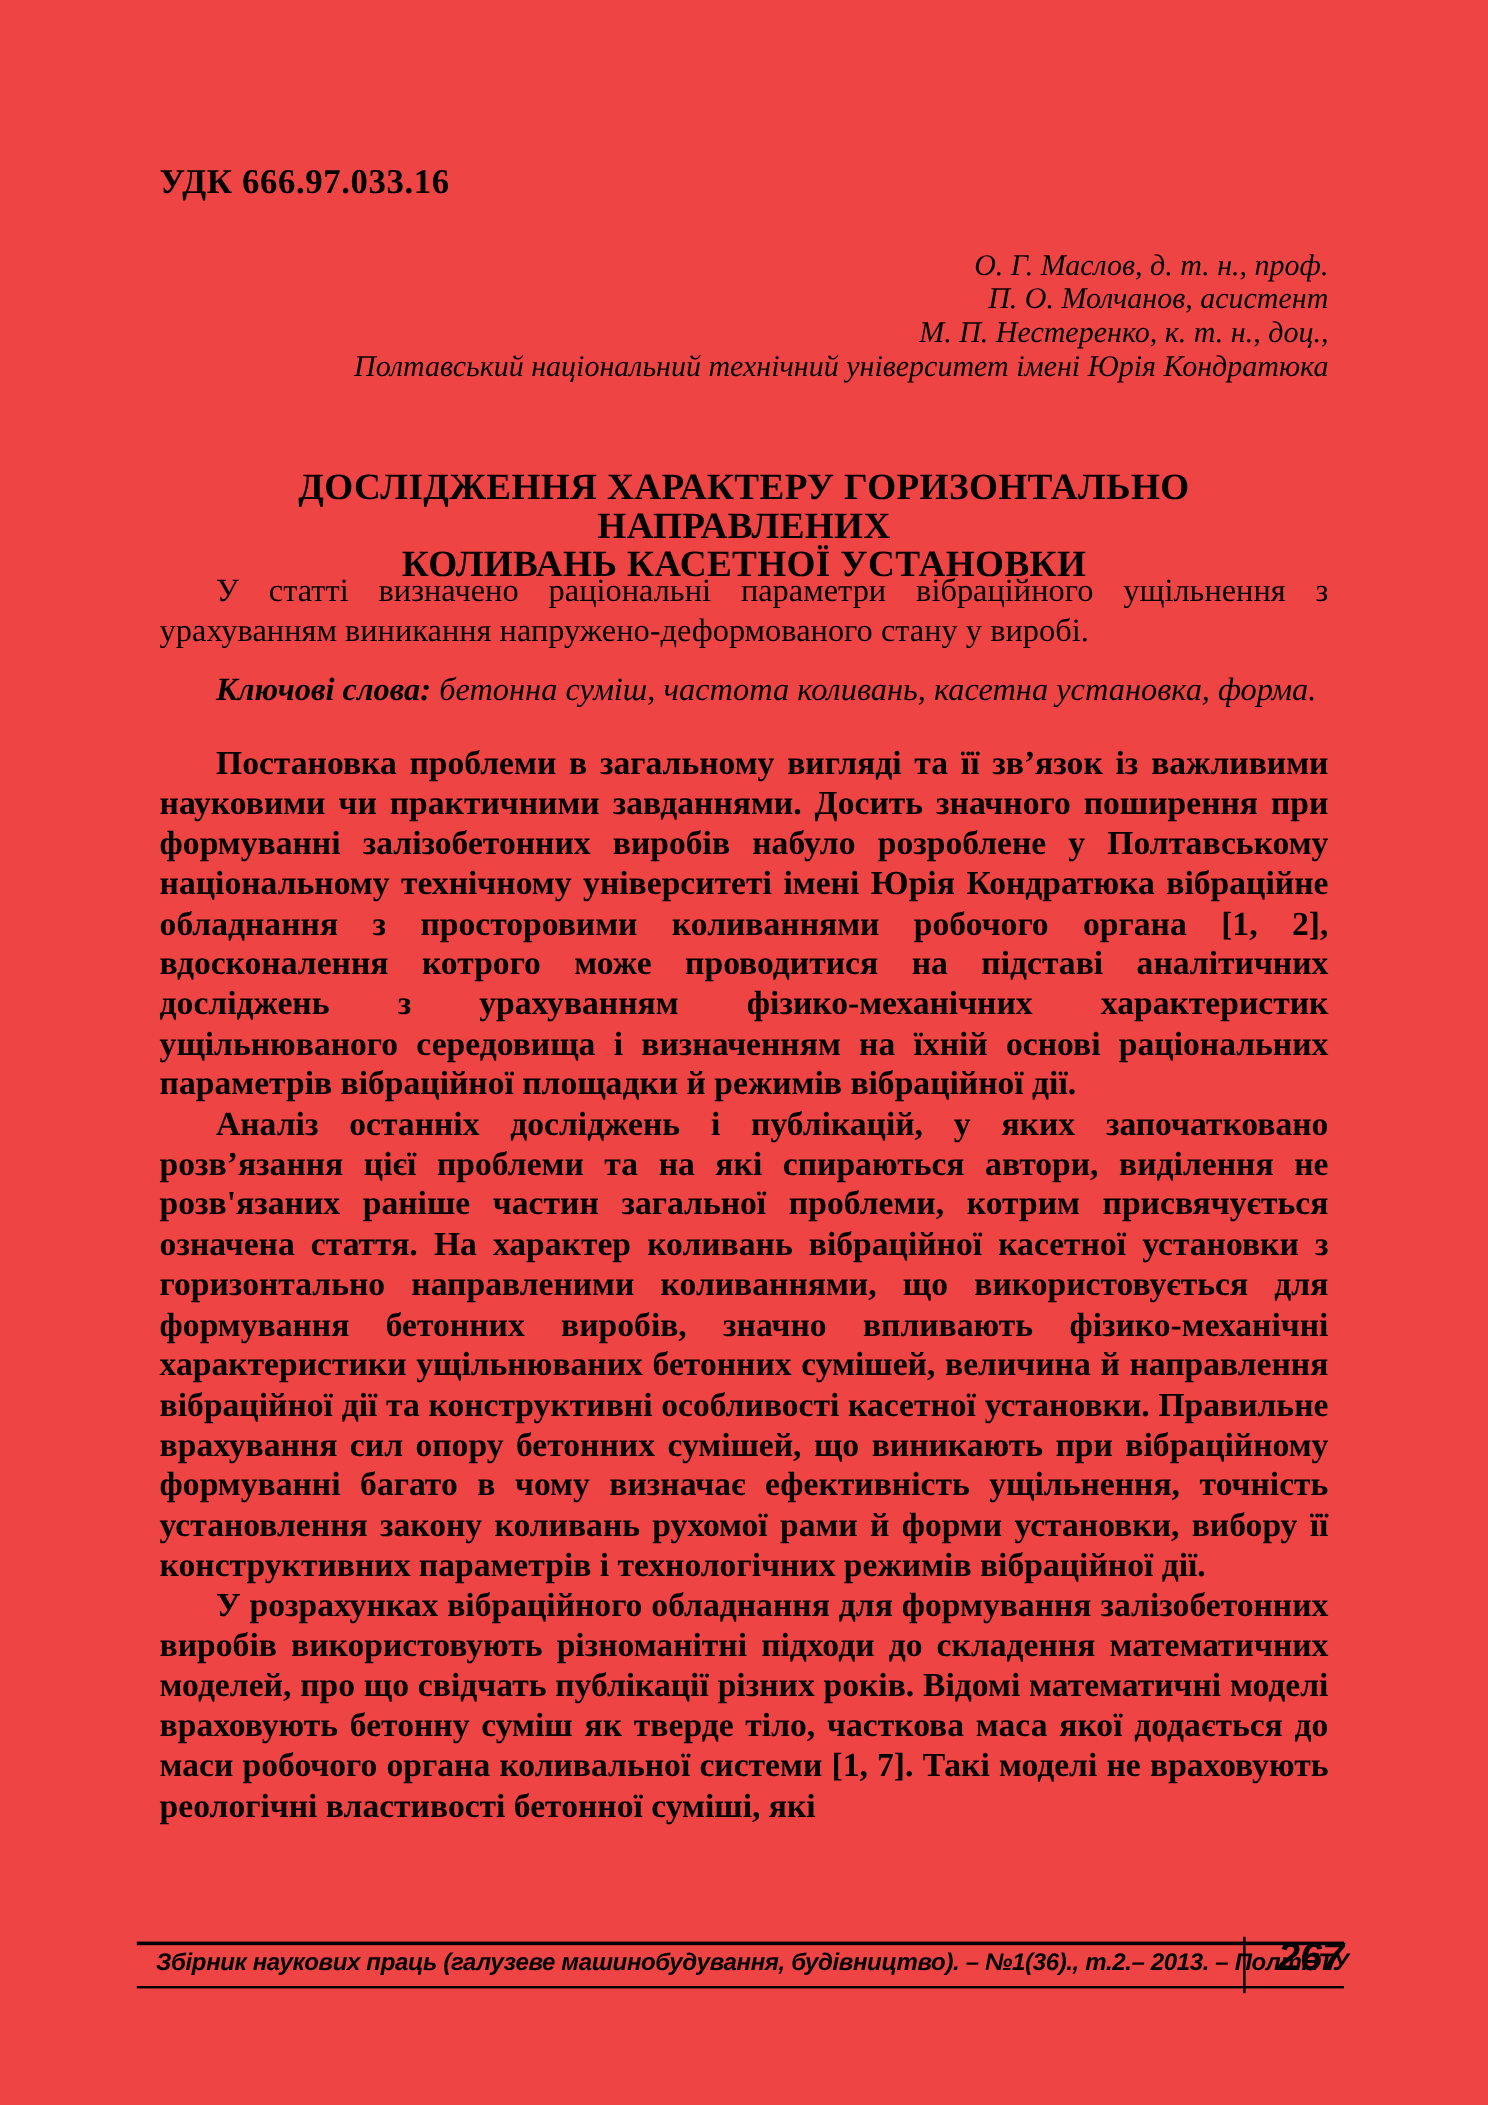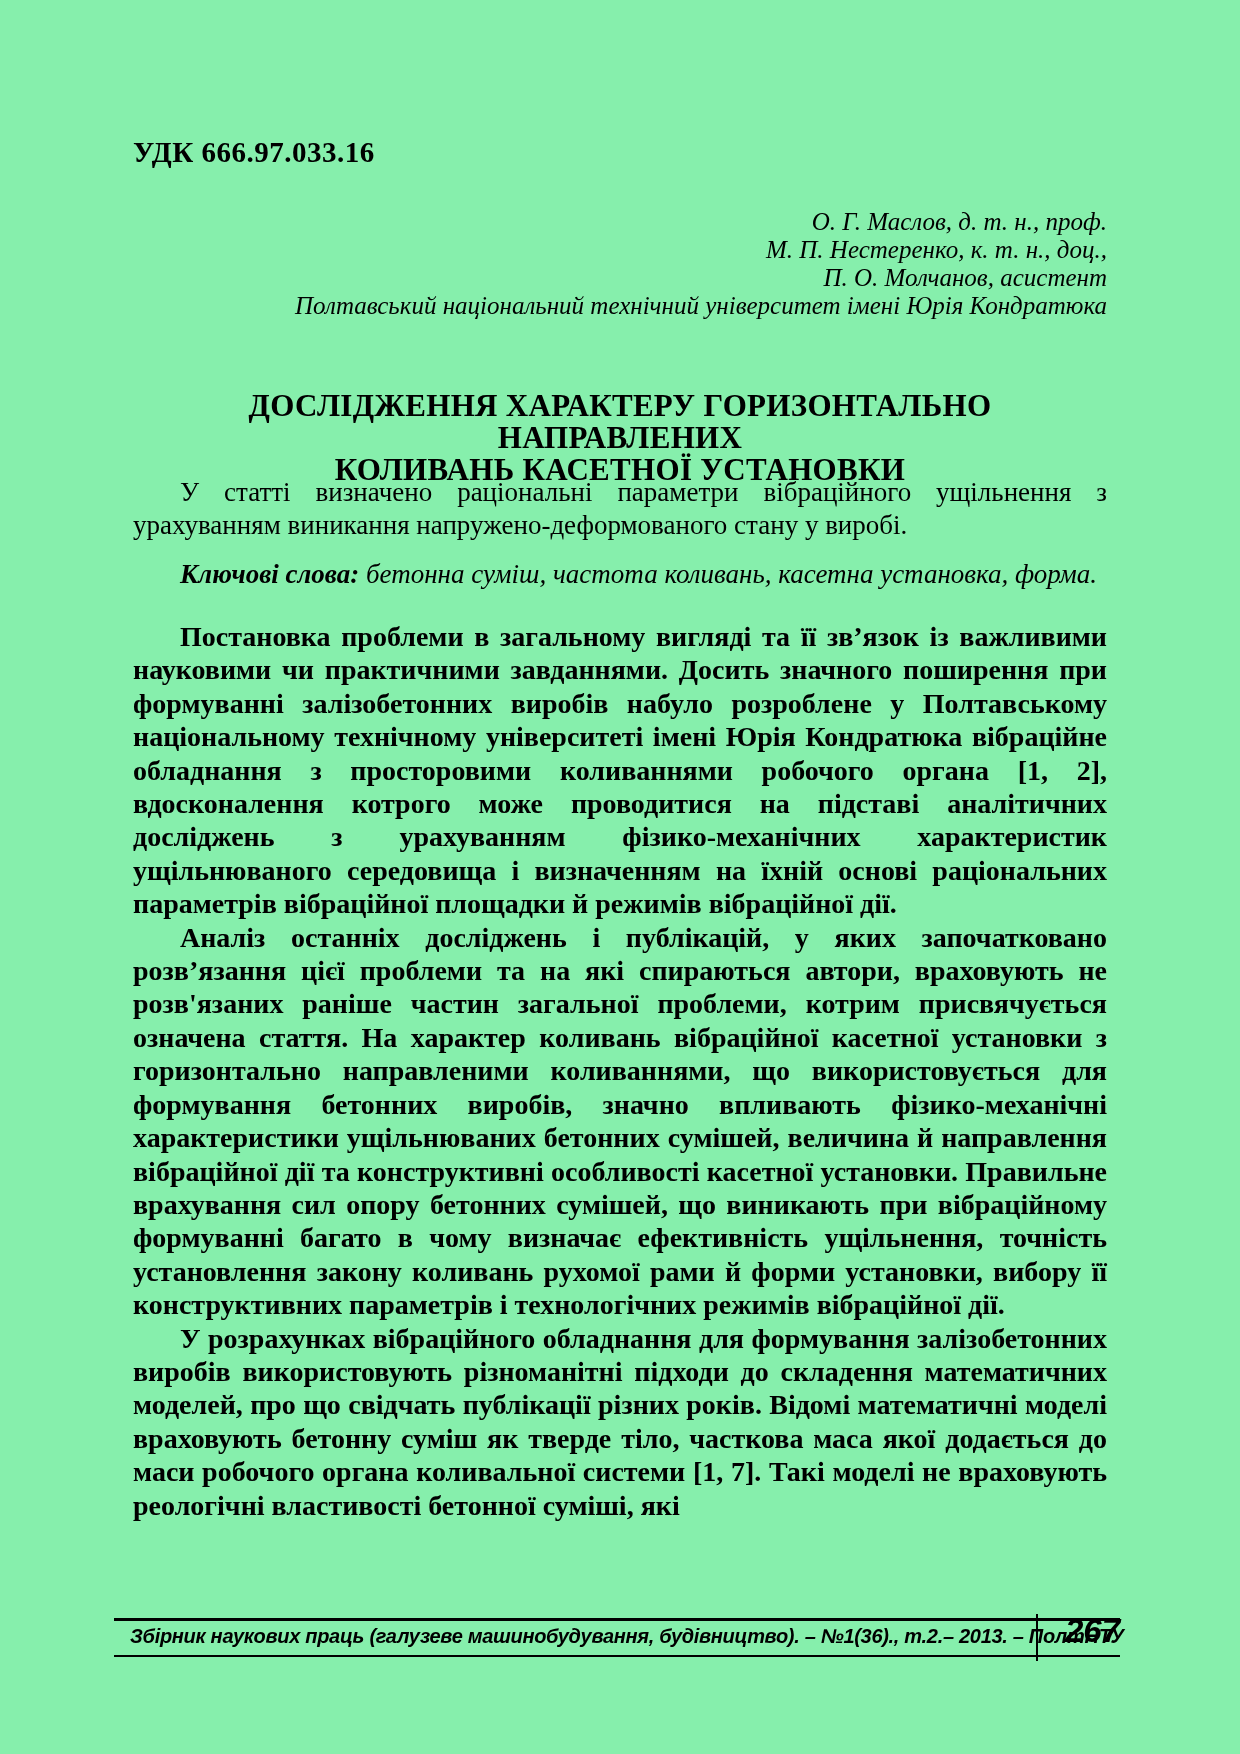--- a/index.html
+++ b/index.html
@@ -5,21 +5,21 @@
   html, body {
     margin: 0;
     padding: 0;
     background: #e8e8e8;
   }
   .page {
     position: relative;
     width: 1240px;
     height: 1754px;
     margin: 0 auto;
-    background: #86efac;
+    background: #ef4444;
     color: #000000;
     font-family: "Liberation Serif", "DejaVu Serif", serif;
     overflow: hidden;
   }
   .udc {
     position: absolute;
     left: 133px;
     top: 136px;
     font-size: 29px;
     font-weight: bold;
@@ -131,22 +131,22 @@
 </style>
 </head>
 <body>
 
 <div class="page">
 
   <div class="udc">УДК 666.97.033.16</div>
 
   <div class="authors">
     <div>О. Г. Маслов, д. т. н., проф.</div>
+    <div>П. О. Молчанов, асистент</div>
     <div>М. П. Нестеренко, к. т. н., доц.,</div>
-    <div>П. О. Молчанов, асистент</div>
     <div>Полтавський національний технічний університет імені Юрія Кондратюка</div>
   </div>
 
   <h1 class="title">
     <span>ДОСЛІДЖЕННЯ ХАРАКТЕРУ ГОРИЗОНТАЛЬНО НАПРАВЛЕНИХ</span>
     <span>КОЛИВАНЬ КАСЕТНОЇ УСТАНОВКИ</span>
   </h1>
 
   <p class="abstract">У статті визначено раціональні параметри вібраційного ущільнення з урахуванням виникання напружено-деформованого стану у виробі.</p>
 
@@ -154,21 +154,21 @@
     <b>Ключові слова:</b>
     <span>бетонна суміш, частота коливань, касетна установка, форма.</span>
   </p>
 
   <div class="body-text">
     <p>
       <b>Постановка проблеми в загальному вигляді та її зв’язок із важливими науковими чи практичними завданнями.</b>
       <span>Досить значного поширення при формуванні залізобетонних виробів набуло розроблене у Полтавському національному технічному університеті імені Юрія Кондратюка вібраційне обладнання з просторовими коливаннями робочого органа [1, 2], вдосконалення котрого може проводитися на підставі аналітичних досліджень з урахуванням фізико-механічних характеристик ущільнюваного середовища і визначенням на їхній основі раціональних параметрів вібраційної площадки й режимів вібраційної дії.</span>
     </p>
     <p>
-      <b>Аналіз останніх досліджень і публікацій, у яких започатковано розв’язання цієї проблеми та на які спираються автори, враховують не розв'язаних раніше частин загальної проблеми, котрим присвячується означена стаття.</b>
+      <b>Аналіз останніх досліджень і публікацій, у яких започатковано розв’язання цієї проблеми та на які спираються автори, виділення не розв'язаних раніше частин загальної проблеми, котрим присвячується означена стаття.</b>
       <span>На характер коливань вібраційної касетної установки з горизонтально направленими коливаннями, що використовується для формування бетонних виробів, значно впливають фізико-механічні характеристики ущільнюваних бетонних сумішей, величина й направлення вібраційної дії та конструктивні особливості касетної установки. Правильне врахування сил опору бетонних сумішей, що виникають при вібраційному формуванні багато в чому визначає ефективність ущільнення, точність установлення закону коливань рухомої рами й форми установки, вибору її конструктивних параметрів і технологічних режимів вібраційної дії.</span>
     </p>
     <p>
       <span>У розрахунках вібраційного обладнання для формування залізобетонних виробів використовують різноманітні підходи до складення математичних моделей, про що свідчать публікації різних років. Відомі математичні моделі враховують бетонну суміш як тверде тіло, часткова маса якої додається до маси робочого органа коливальної системи [1, 7]. Такі моделі не враховують реологічні властивості бетонної суміші, які</span>
     </p>
   </div>
 
   <div class="footer-rule-top"></div>
   <div class="footer-rule-bottom"></div>
   <div class="footer-divider"></div>

